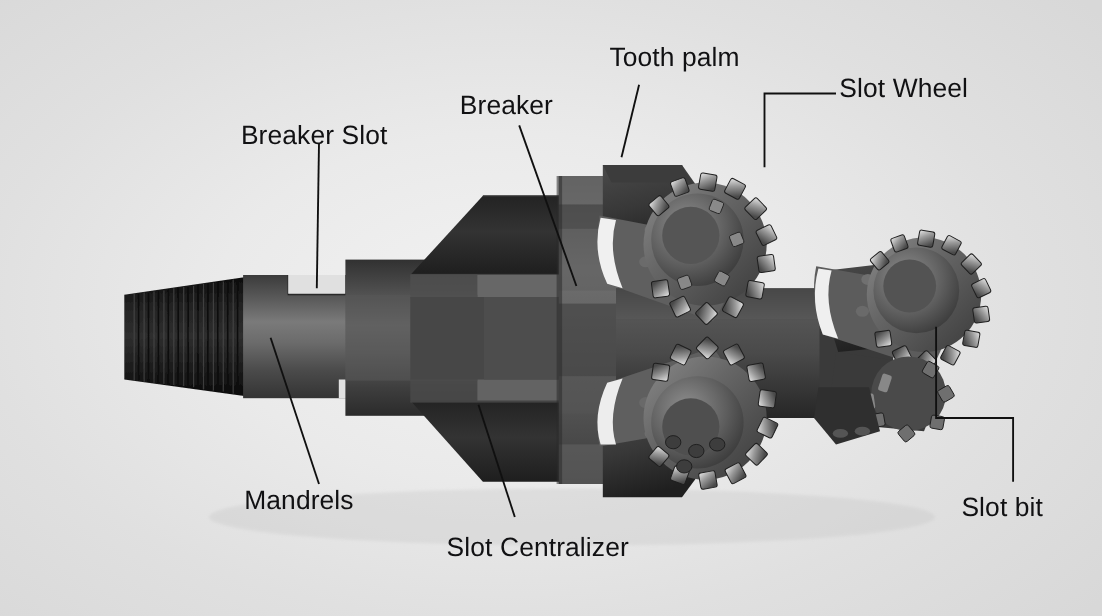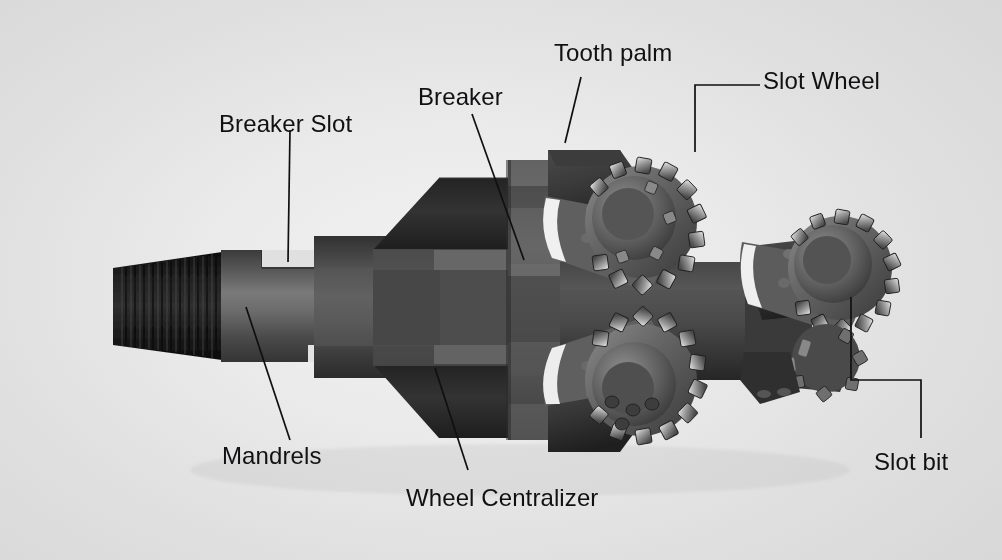--- a/index.html
+++ b/index.html
@@ -350,17 +350,17 @@
       <polyline points="921,438 921,380 851,380 851,297"></polyline>
     </g>
   </svg>
 
   <div id="labels">
     <div class="lbl" style="left:219px; top:112px;">Breaker Slot</div>
     <div class="lbl" style="left:418px; top:85px;">Breaker</div>
     <div class="lbl" style="left:554px; top:41px;">Tooth palm</div>
     <div class="lbl" style="left:763px; top:69px;">Slot Wheel</div>
     <div class="lbl" style="left:222px; top:444px;">Mandrels</div>
-    <div class="lbl" style="left:406px; top:486px;">Wheel Centralizer</div>
+    <div class="lbl" style="left:406px; top:486px;">Slot Centralizer</div>
     <div class="lbl" style="left:874px; top:450px;">Slot bit</div>
   </div>
 
 </div>
 
 </body></html>

